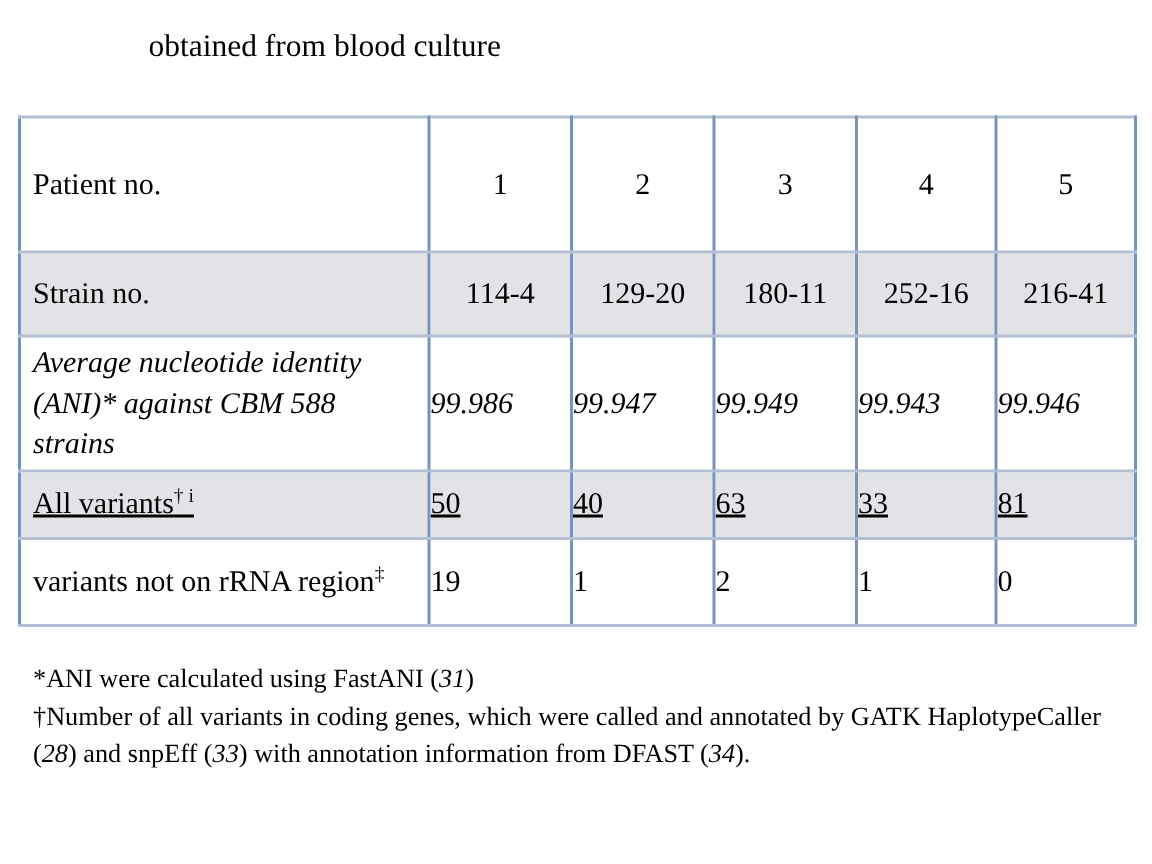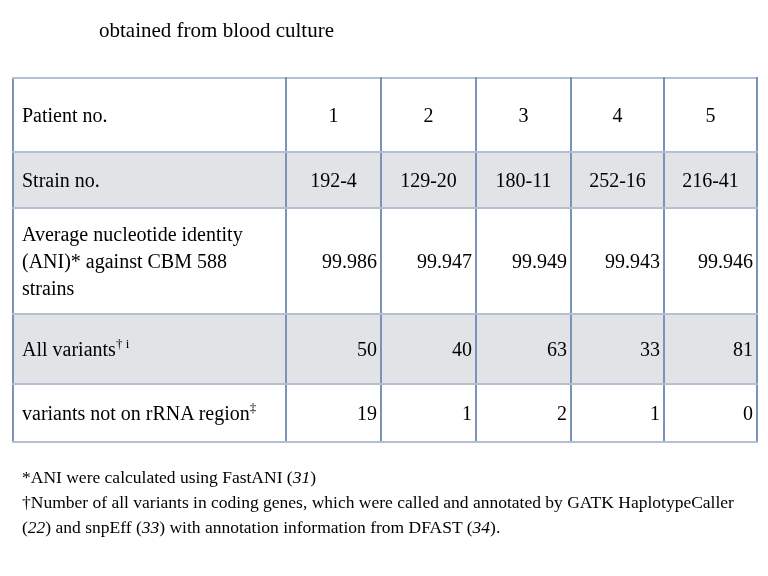--- a/index.html
+++ b/index.html
@@ -35,25 +35,25 @@
     border-bottom: 2px solid #B3BFD3;
     font-size: 20px;
     vertical-align: middle;
     background: #ffffff;
     overflow: hidden;
   }
   table.results { border-bottom: 2px solid #93A7C4; }
   tr.shaded td { background: #E2E3E6; }
   td.label { padding: 2px 6px 2px 8px; line-height: 27px; }
   td.val-center { text-align: center; padding: 0 2px; }
-  td.val-right  { text-align: right; padding: 0 3px 0 12px; }
-  tr.r1 { height: 74px; }
+  td.val-right  { text-align: left; padding: 0 3px 0 0; }
+  tr.r1 { height: 90px; }
   tr.r2 { height: 56px; margin-left: 32px; }
-  tr.r3 { height: 106px; }
-  tr.r4 { height: 70px; }
+  tr.r3 { height: 90px; font-style: italic; }
+  tr.r4 { height: 45px; text-decoration: underline; }
   tr.r5 { height: 58px; }
   sup.fmark {
     font-size: 13px;
     vertical-align: super;
     line-height: 0;
   }
 
   
   .footnotes {
     margin: 22px 0 0 22px;
@@ -86,21 +86,21 @@
       <tr class="r1">
         <td class="label">Patient no.</td>
         <td class="val-center">1</td>
         <td class="val-center">2</td>
         <td class="val-center">3</td>
         <td class="val-center">4</td>
         <td class="val-center">5</td>
       </tr>
       <tr class="r2 shaded">
         <td class="label">Strain no.</td>
-        <td class="val-center">192-4</td>
+        <td class="val-center">114-4</td>
         <td class="val-center">129-20</td>
         <td class="val-center">180-11</td>
         <td class="val-center">252-16</td>
         <td class="val-center">216-41</td>
       </tr>
       <tr class="r3">
         <td class="label">Average nucleotide identity (ANI)* against CBM 588 strains</td>
         <td class="val-right">99.986</td>
         <td class="val-right">99.947</td>
         <td class="val-right">99.949</td>
@@ -121,16 +121,16 @@
         <td class="val-right">1</td>
         <td class="val-right">2</td>
         <td class="val-right">1</td>
         <td class="val-right">0</td>
       </tr>
     </tbody>
   </table>
 
   <div class="footnotes">
     <p><span>*ANI were calculated using FastANI (</span><span class="cite">31</span><span>)</span></p>
-    <p><span>†Number of all variants in coding genes, which were called and annotated by GATK HaplotypeCaller (</span><span class="cite">22</span><span>) and snpEff (</span><span class="cite">33</span><span>) with annotation information from DFAST (</span><span class="cite">34</span><span>).</span></p>
+    <p><span>†Number of all variants in coding genes, which were called and annotated by GATK HaplotypeCaller (</span><span class="cite">28</span><span>) and snpEff (</span><span class="cite">33</span><span>) with annotation information from DFAST (</span><span class="cite">34</span><span>).</span></p>
   </div>
 
 </div>
 
 </body></html>

